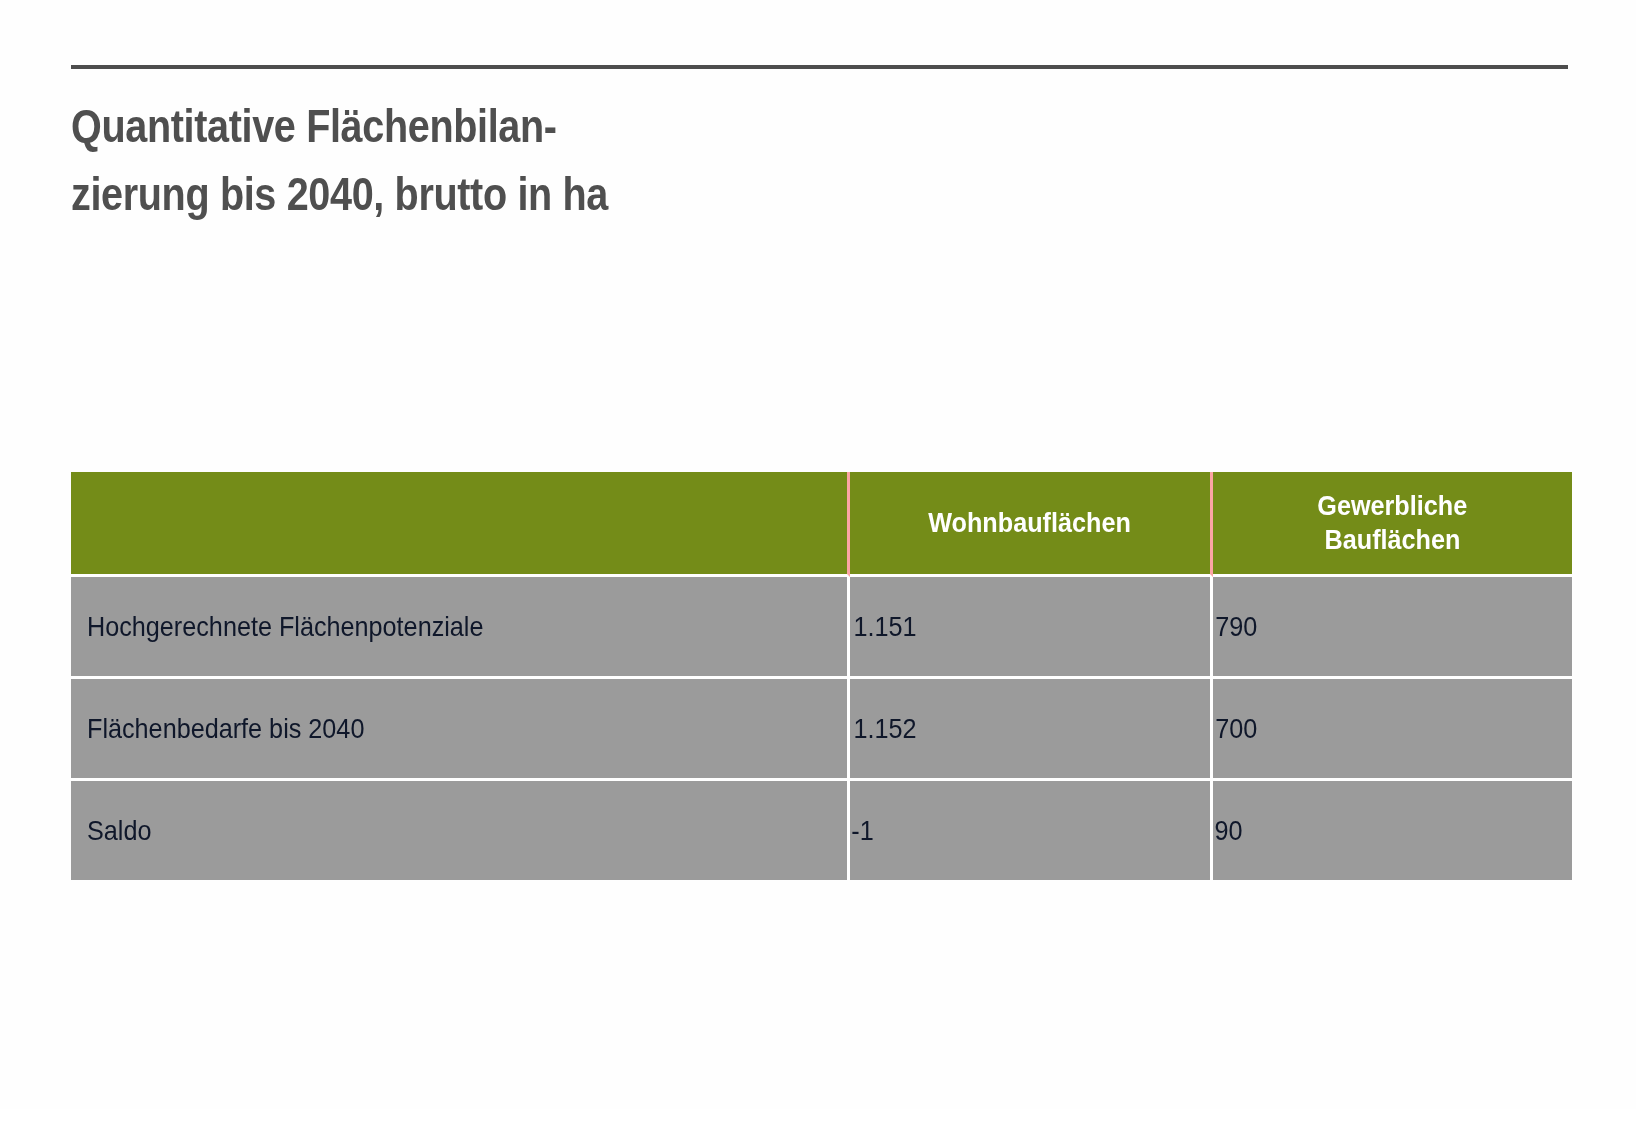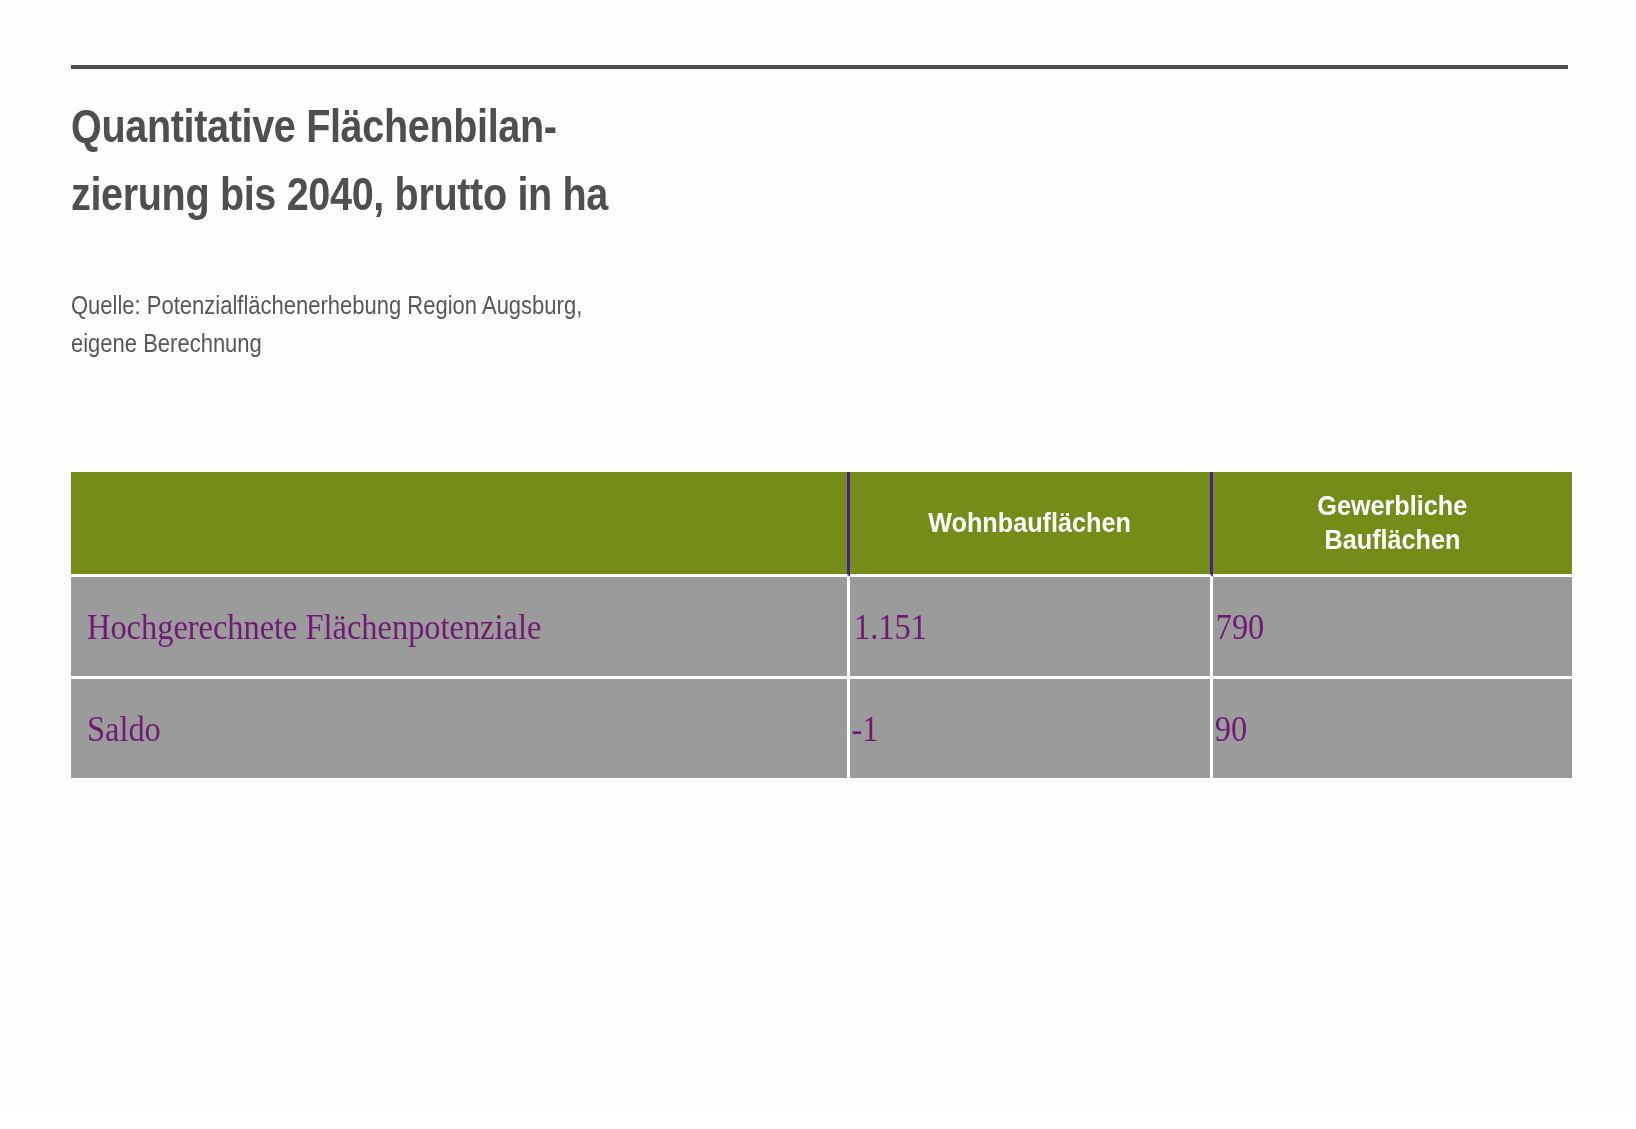--- a/index.html
+++ b/index.html
@@ -93,38 +93,38 @@
   
   .thead-row th {
     height: 102px;
     background: #748c18;
     color: #ffffff;
     font-family: "Liberation Sans Narrow", "Liberation Sans", sans-serif;
     font-weight: bold;
     font-size: 28px;
     line-height: 34px;
     text-align: center;
-    border-right: 3px solid #4c1d95;
+    border-right: 3px solid #fca5a5;
     border-bottom: 3px solid #ffffff;
   }
   .thead-row th:last-child { border-right: none; margin-left: 35px; }
   .thead-row th.h-blank { border-bottom: 3px solid #ffffff; }
   .th-inner {
     display: inline-block;
     transform: scaleX(0.90);
     transform-origin: center center;
   }
 
   
   .trow td {
     height: 99px;
     background: #9b9b9b;
-    color: #701a75;
-    font-family: Liberation Serif, serif;
-    font-size: 36px;
+    color: #0f172a;
+    font-family: Liberation Sans, sans-serif;
+    font-size: 28px;
     line-height: 34px;
     border-right: 3px solid #ffffff;
     border-bottom: 3px solid #ffffff;
   }
   .trow td:last-child { border-right: none; }
   .trow:last-child td { border-bottom: none; margin-top: 46px; }
 
   .cell-label {
     text-align: left;
     padding-left: 16px !important;
@@ -147,24 +147,20 @@
 
 <div class="page">
 
   <div class="top-rule"></div>
 
   <div class="title-block">
     <span class="title-line">Quantitative Flächenbilan-</span>
     <span class="title-line">zierung bis 2040, brutto in ha</span>
   </div>
 
-  <div class="source-block">
-    <span class="source-line">Quelle: Potenzialflächenerhebung Region Augsburg,</span>
-    <span class="source-line">eigene Berechnung</span>
-  </div>
 
   <table class="table">
     <colgroup>
       <col class="c-label">
       <col class="c-v1">
       <col class="c-v2">
     </colgroup>
     <thead>
       <tr class="thead-row">
         <th class="h-blank">
@@ -186,20 +182,31 @@
         </td>
         <td class="cell-value">
           <span class="val-inner">1.151</span>
         </td>
         <td class="cell-value">
           <span class="val-inner">790</span>
         </td>
       </tr>
       <tr class="trow">
         <td class="cell-label">
+          <span class="lbl-inner">Flächenbedarfe bis 2040</span>
+        </td>
+        <td class="cell-value">
+          <span class="val-inner">1.152</span>
+        </td>
+        <td class="cell-value">
+          <span class="val-inner">700</span>
+        </td>
+      </tr>
+      <tr class="trow">
+        <td class="cell-label">
           <span class="lbl-inner">Saldo</span>
         </td>
         <td class="cell-value">
           <span class="val-inner">-1</span>
         </td>
         <td class="cell-value">
           <span class="val-inner">90</span>
         </td>
       </tr>
     </tbody>

